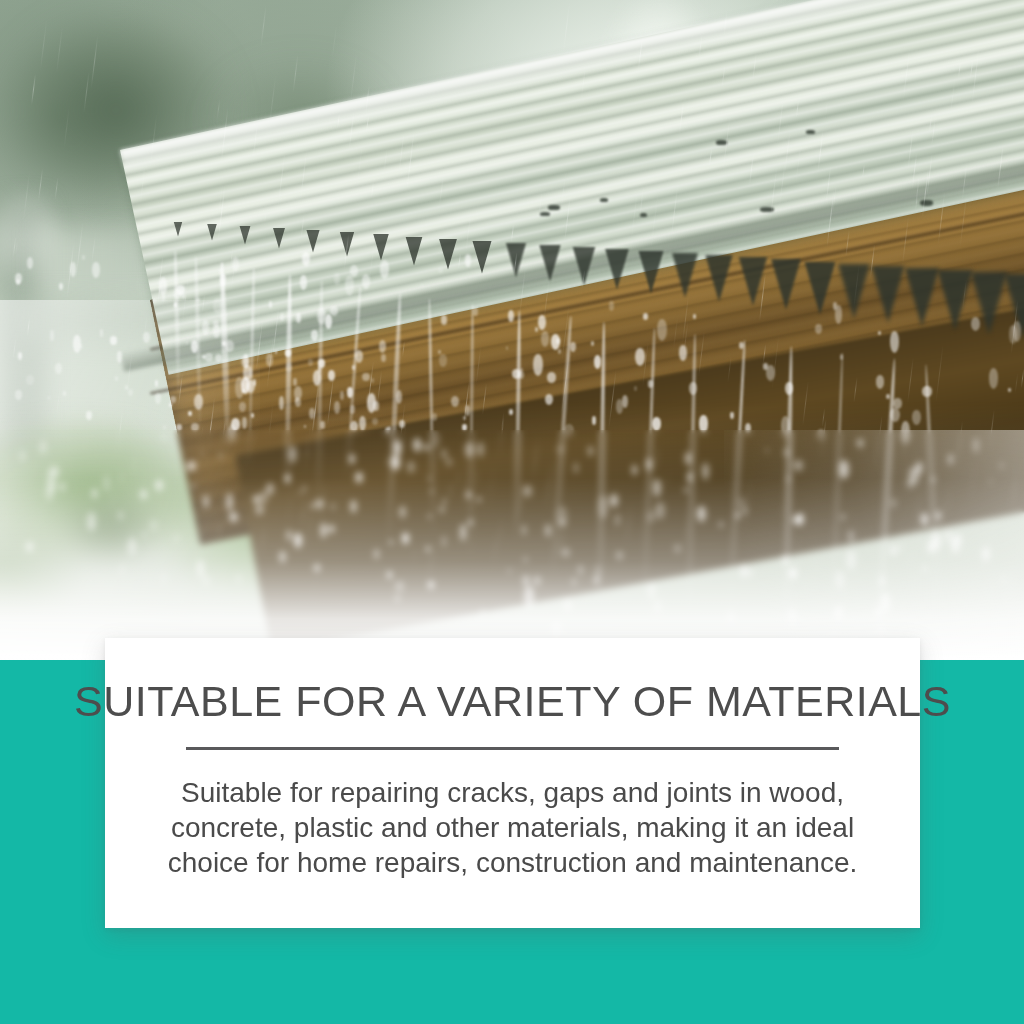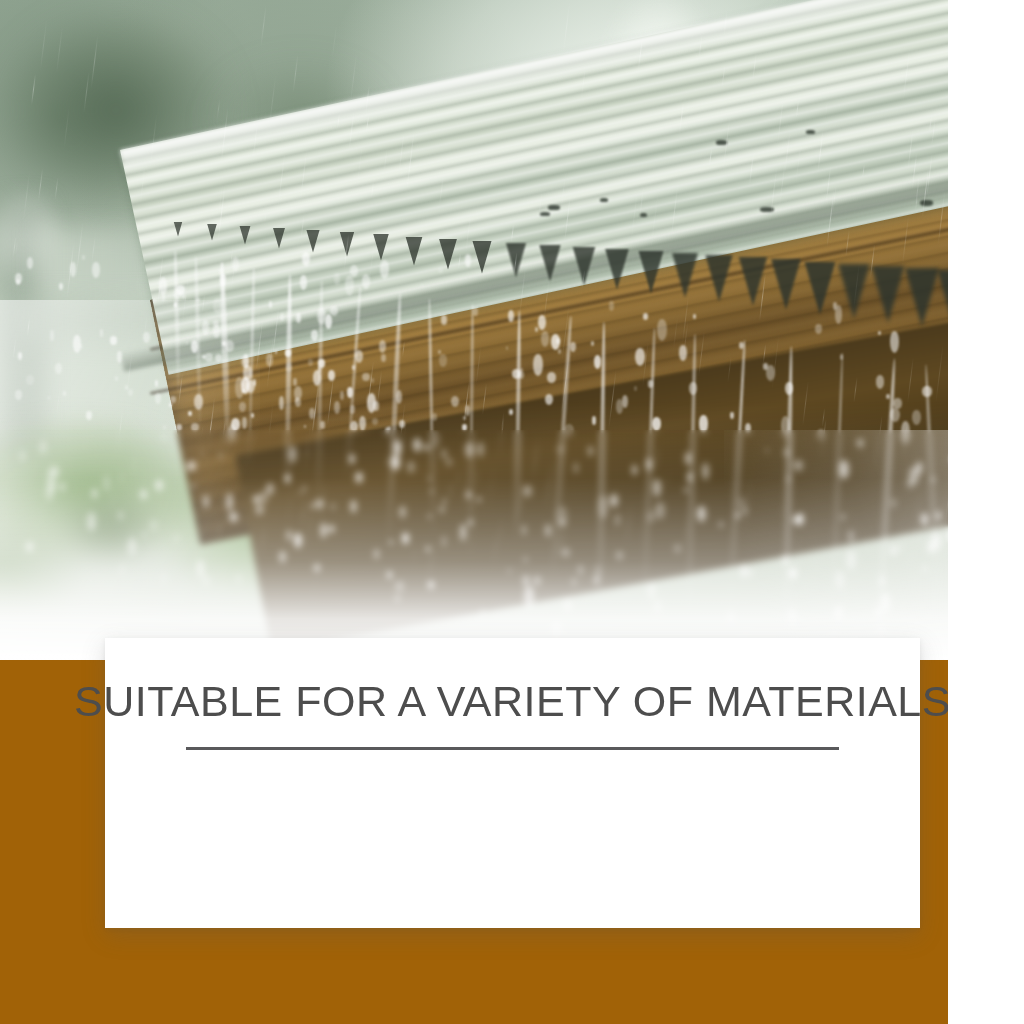--- a/index.html
+++ b/index.html
@@ -9,23 +9,23 @@
   }
   body {
     width: 1024px;
     height: 1024px;
     overflow: hidden;
     font-family: "Liberation Sans", sans-serif;
   }
 
   #page {
     position: relative;
-    width: 948px;
+    width: 1024px;
     height: 1024px;
-    background: #a16207;
+    background: #14b8a6;
     overflow: hidden;
   }
 
   
   #photo {
     position: absolute;
     left: 0; top: 0;
     width: 1024px;
     height: 660px;
     overflow: hidden;
@@ -1057,15 +1057,16 @@
 
     <div class="dof"></div>
     <div class="fade-left"></div>
     <div class="fade-right"></div>
     <div class="fade-bottom"></div>
   </div>
 
   <div id="card">
     <div class="card-title">SUITABLE FOR A VARIETY OF MATERIALS</div>
     <div class="card-divider"></div>
+    <div class="card-body">Suitable for repairing cracks, gaps and joints in wood, concrete, plastic and other materials, making it an ideal choice for home repairs, construction and maintenance.</div>
   </div>
 
 </div>
 
 </body></html>

